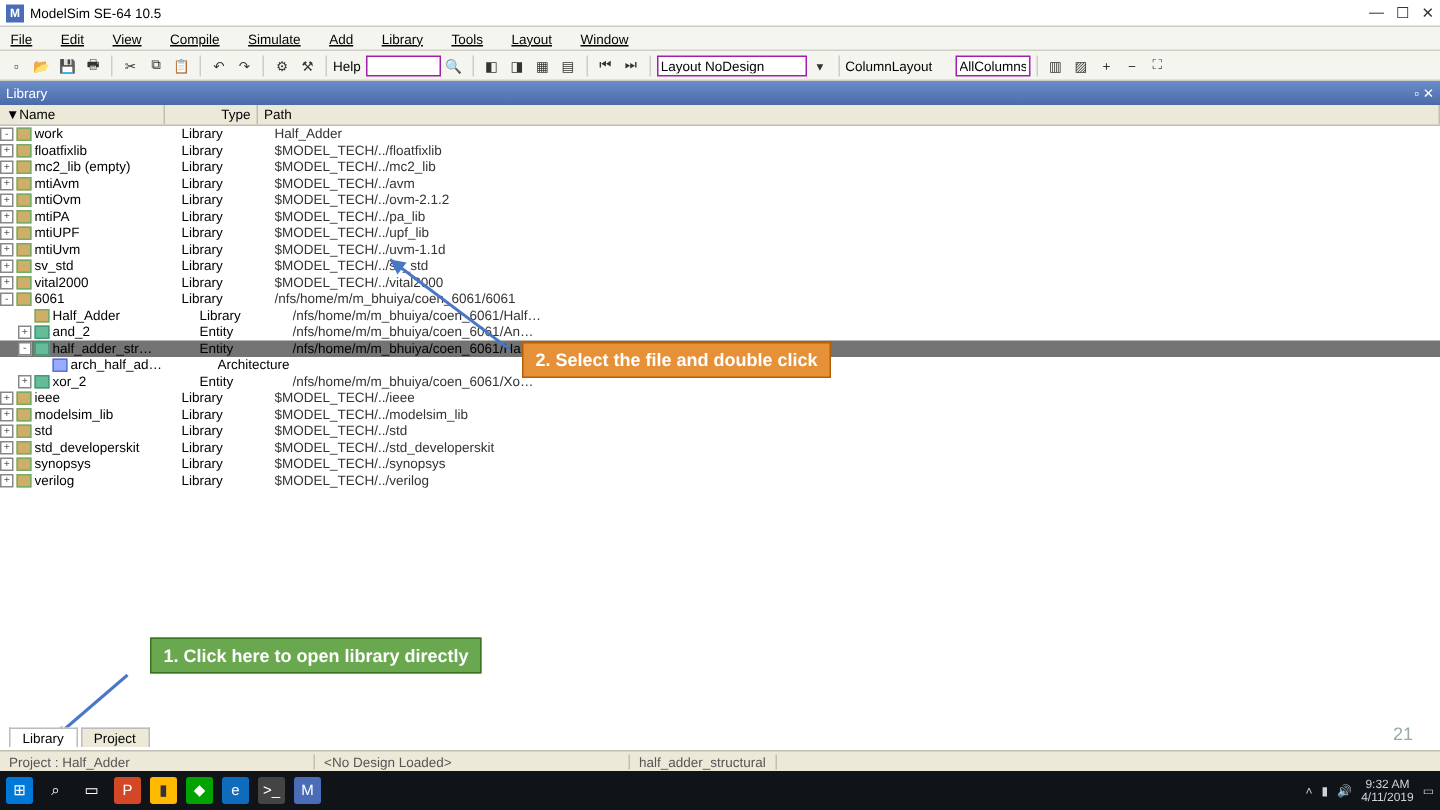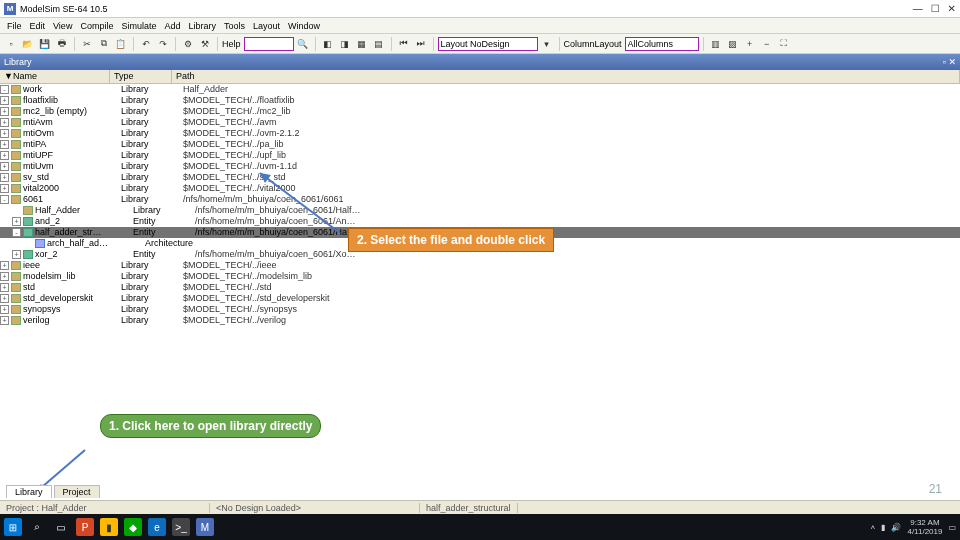--- a/index.html
+++ b/index.html
@@ -1,32 +1,32 @@
 <!DOCTYPE html>
 <html><head>
 <meta charset="utf-8">
 <style>
   * { margin: 0; padding: 0; box-sizing: border-box; font-family: "Segoe UI", Tahoma, sans-serif; }
   body { width: 960px; height: 540px; background: #fff; overflow: hidden; position: relative; }
   .titlebar { height: 18px; background: #fff; display: flex; align-items: center; padding: 0 4px; font-size: 9px; border-bottom: 1px solid #ccc; }
   .titlebar .appicon { width: 12px; height: 12px; background: #4b6cb7; margin-right: 4px; display: inline-flex; align-items: center; justify-content: center; color: #fff; font-size: 8px; font-weight: bold; }
   .titlebar .title { flex: 1; }
   .titlebar .winbtns { display: flex; gap: 8px; font-size: 10px; color: #333; }
-  .menubar { height: 16px; display: flex; align-items: center; gap: 2px; padding: 0 4px; font-size: 9px; background: #f5f5f0; border-bottom: 1px solid #d0d0c8; }
+  .menubar { height: 16px; display: flex; align-items: center; gap: 13px; padding: 0 4px; font-size: 9px; background: #f5f5f0; border-bottom: 1px solid #d0d0c8; text-decoration: underline; }
   .menubar span { padding: 0 3px; cursor: default; }
   .toolbar { height: 20px; display: flex; align-items: center; gap: 1px; padding: 1px 3px; background: #f5f5f0; border-bottom: 1px solid #d0d0c8; font-size: 9px; }
   .tbtn { width: 16px; height: 16px; display: inline-flex; align-items: center; justify-content: center; border: 1px solid transparent; font-size: 9px; color: #333; }
   .sep { width: 1px; height: 14px; background: #ccc; margin: 0 3px; }
   .tinput { height: 14px; font-size: 9px; border: 1px solid #a21caf; background: #fff; padding: 0 2px; }
   .panelhdr { height: 16px; background: linear-gradient(#6a8ec9,#4b6aa9); color: #fff; font-size: 9px; display: flex; align-items: center; padding: 0 4px; }
   .panelhdr .x { margin-left: auto; font-size: 9px; }
   .colhdr { height: 14px; background: #ece9d8; border-bottom: 1px solid #c0c0b0; display: flex; font-size: 9px; }
   .colhdr div { padding: 1px 4px; border-right: 1px solid #c0c0b0; }
   .cName { width: 110px; }
-  .cType { width: 62px; }
+  .cType { width: 62px; text-align: right; }
   .cPath { flex: 1; }
   .tree { font-size: 9px; line-height: 11px; }
   .row { display: flex; align-items: center; height: 11px; white-space: nowrap; }
   .row .ind { display: inline-block; }
   .exp { width: 9px; height: 9px; border: 1px solid #888; display: inline-flex; align-items: center; justify-content: center; font-size: 7px; margin-right: 2px; color: #555; background: #fff; }
   .noexp { width: 11px; display: inline-block; }
   .ico { width: 10px; height: 9px; display: inline-block; margin-right: 2px; }
   .ico.lib { background: #cfae68; border: 1px solid #7a6; }
   .ico.ent { background: #6b9; border: 1px solid #497; }
   .ico.arch { background: #9af; border: 1px solid #57c; }
@@ -100,21 +100,21 @@
   <span class="tbtn">▦</span>
   <span class="tbtn">▤</span>
   <span class="sep"></span>
   <span class="tbtn">⏮</span>
   <span class="tbtn">⏭</span>
   <span class="sep"></span>
   <input class="tinput" style="width: 100px;" value="Layout NoDesign">
   <span class="tbtn">▾</span>
   <span class="sep"></span>
   <span style="margin-right:2px;">ColumnLayout</span>
-  <input class="tinput" style="width: 74px;" value="AllColumns">
+  <input class="tinput" style="width: 50px; margin-left: 12px;" value="AllColumns">
   <span class="sep"></span>
   <span class="tbtn">▥</span>
   <span class="tbtn">▨</span>
   <span class="tbtn">+</span>
   <span class="tbtn">−</span>
   <span class="tbtn">⛶</span>
 </div>
 
 <div class="panelhdr">
   <span>Library</span>
@@ -300,21 +300,21 @@
       <span class="ind" style="width: 0px;"></span>
       <span class="exp">+</span>
       <span class="ico lib"></span>
       <span class="n">verilog</span>
       <span class="t">Library</span>
       <span class="p">$MODEL_TECH/../verilog</span>
     </div>
   </div>
 
 <div class="annot orange" style="left:348px; top:228px;">2. Select the file  and double click</div>
-<div class="annot green" style="left:100px; top:414px;border-radius:11px;">1. Click here to open library directly</div>
+<div class="annot green" style="left:100px; top:425px;">1. Click here to open library directly</div>
 
 <svg class="arrow" style="left:30px; top:448px;" width="60" height="50">
   <line x1="55" y1="2" x2="5" y2="45" stroke="#4a76c6" stroke-width="2"></line>
   <polygon points="5,45 12,36 2,40" fill="#4a76c6"></polygon>
 </svg>
 <svg class="arrow" style="left:255px; top:168px;" width="90" height="70">
   <line x1="85" y1="65" x2="5" y2="5" stroke="#4a76c6" stroke-width="2"></line>
   <polygon points="5,5 16,7 10,15" fill="#4a76c6"></polygon>
 </svg>
 

